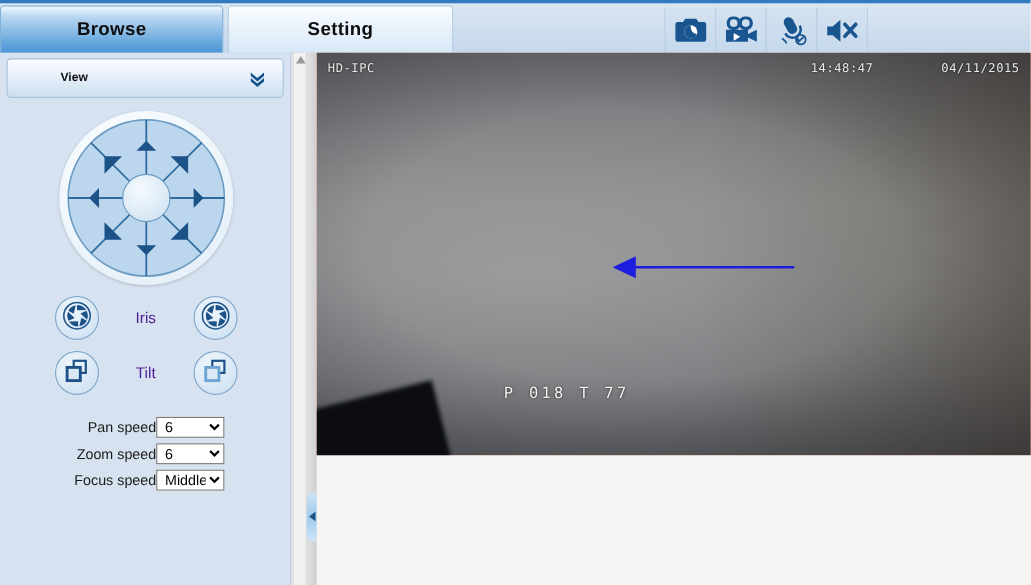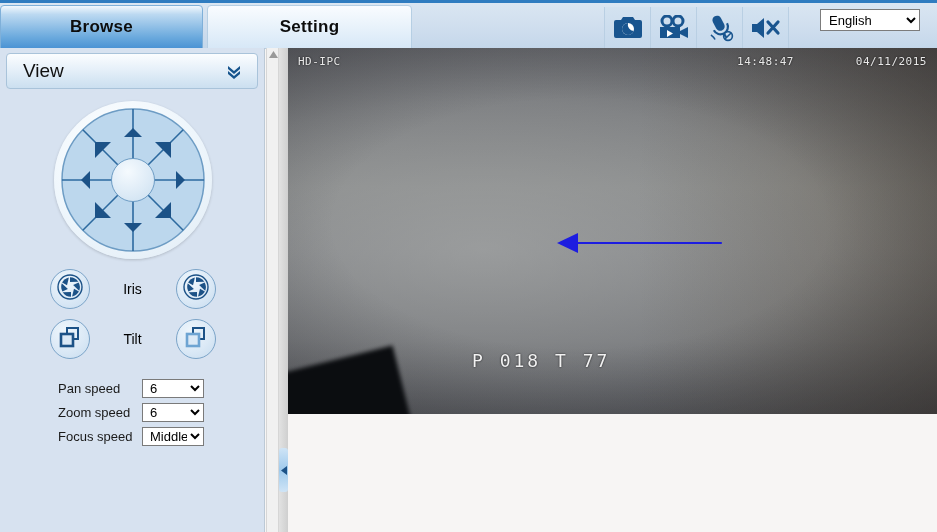--- a/index.html
+++ b/index.html
@@ -71,21 +71,21 @@
   }
   .panel-head {
     margin: 5px 6px 0 6px; height: 36px;
     border: 1px solid #a9c3da;
     border-radius: 4px;
     background: linear-gradient(to bottom, #fbfdff 0%, #e6f0f9 45%, #cbdff0 100%);
     display: flex; align-items: center; justify-content: space-between;
     padding: 0 14px 0 16px;
     cursor: pointer;
   }
-  .panel-head .ttl { font-size: 19px; font-weight: normal; color: #101010; }
+  .panel-head .ttl { font-size: 11px; font-weight: bold; color: #101010; margin-left: 32px; }
   .chev { width: 18px; height: 18px; }
 
   .ptz-body { position: relative; width: 265px; }
 
   
   .wheel-wrap {
     position: relative; width: 158px; height: 158px;
     margin: 12px auto 0 auto;
   }
   .wheel-outer {
@@ -114,27 +114,27 @@
   .ctrl-row:first-of-type { margin-top: 14px; }
   .cbtn {
     width: 40px; height: 40px; border-radius: 50%;
     background: radial-gradient(circle at 38% 30%, #eef6fc 0%, #dbe9f6 55%, #c7dcef 100%);
     border: 1px solid #7ba4c8;
     display: flex; align-items: center; justify-content: center;
     cursor: pointer;
   }
   .ctrl-label {
     width: 86px; text-align: center;
-    font-size: 14px; color: #000000;
+    font-size: 14px; color: #4c1d95;
   }
 
   
   .speeds { margin-top: 18px; padding-left: 58px; }
   .speed-row { display: flex; align-items: center; height: 23px; margin-bottom: 1px; }
-  .speed-row .lbl { width: 84px; font-size: 13px; color: #1a1a1a; }
+  .speed-row .lbl { width: 84px; font-size: 13px; color: #1a1a1a; text-align: right; }
   .speed-row select {
     width: 62px; height: 19px;
     font-size: 13px; font-family: "Liberation Sans", sans-serif;
     border: 1px solid #7a7a7a; background: #fff; color: #000;
     padding-left: 3px;
   }
 
   
   .scroll-track {
     position: absolute; left: 266px; top: 48px; width: 13px; height: 484px;
@@ -187,21 +187,21 @@
   .osd {
     position: absolute;
     font-family: "DejaVu Sans Mono", monospace;
     color: #e9e9e9;
     text-shadow: 0 0 2px rgba(0,0,0,.85);
     letter-spacing: .5px;
   }
   .osd-name { left: 10px; top: 7px; font-size: 11px; }
   .osd-time { right: 143px; top: 7px; font-size: 11px; }
   .osd-date { right: 10px; top: 7px; font-size: 11px; }
-  .osd-pt  { left: 170px; top: 302px; font-size: 18px; letter-spacing: 3px; color: #f2f2f2; margin-left: 14px; }
+  .osd-pt  { left: 170px; top: 302px; font-size: 14px; letter-spacing: 3px; color: #f2f2f2; }
 
   .ptz-arrow { position: absolute; left: 268px; top: 180px; }
 
   .below-video {
     position: absolute; left: 288px; top: 414px; width: 649px; height: 118px;
     background: #f7f5f4;
   }
 </style>
 </head>
 <body>
@@ -260,21 +260,20 @@
         <span>
           <svg width="32" height="26" viewBox="0 0 32 26">
             <path d="M2 9h5l7-6v20l-7-6H2z" fill="#19558f"></path>
             <path d="M18 7l10 11M28 7L18 18" stroke="#19558f" stroke-width="3.2" stroke-linecap="round"></path>
           </svg>
         </span>
       </div>
 
     </div>
 
-    <select class="lang-select"><option>English</option><option>中文</option><option>Deutsch</option><option>Français</option><option>Español</option><option>Русский</option></select>
   </div>
 
   <div class="sidebar">
 
     <div class="panel-head">
       <span class="ttl">View</span>
       <span class="chev">
         <svg width="18" height="18" viewBox="0 0 18 18">
           <path d="M3 4l6 5 6-5 0 3-6 5-6-5z" fill="#16548d"></path>
           <path d="M3 9l6 5 6-5 0 3-6 5-6-5z" fill="#16548d"></path>

